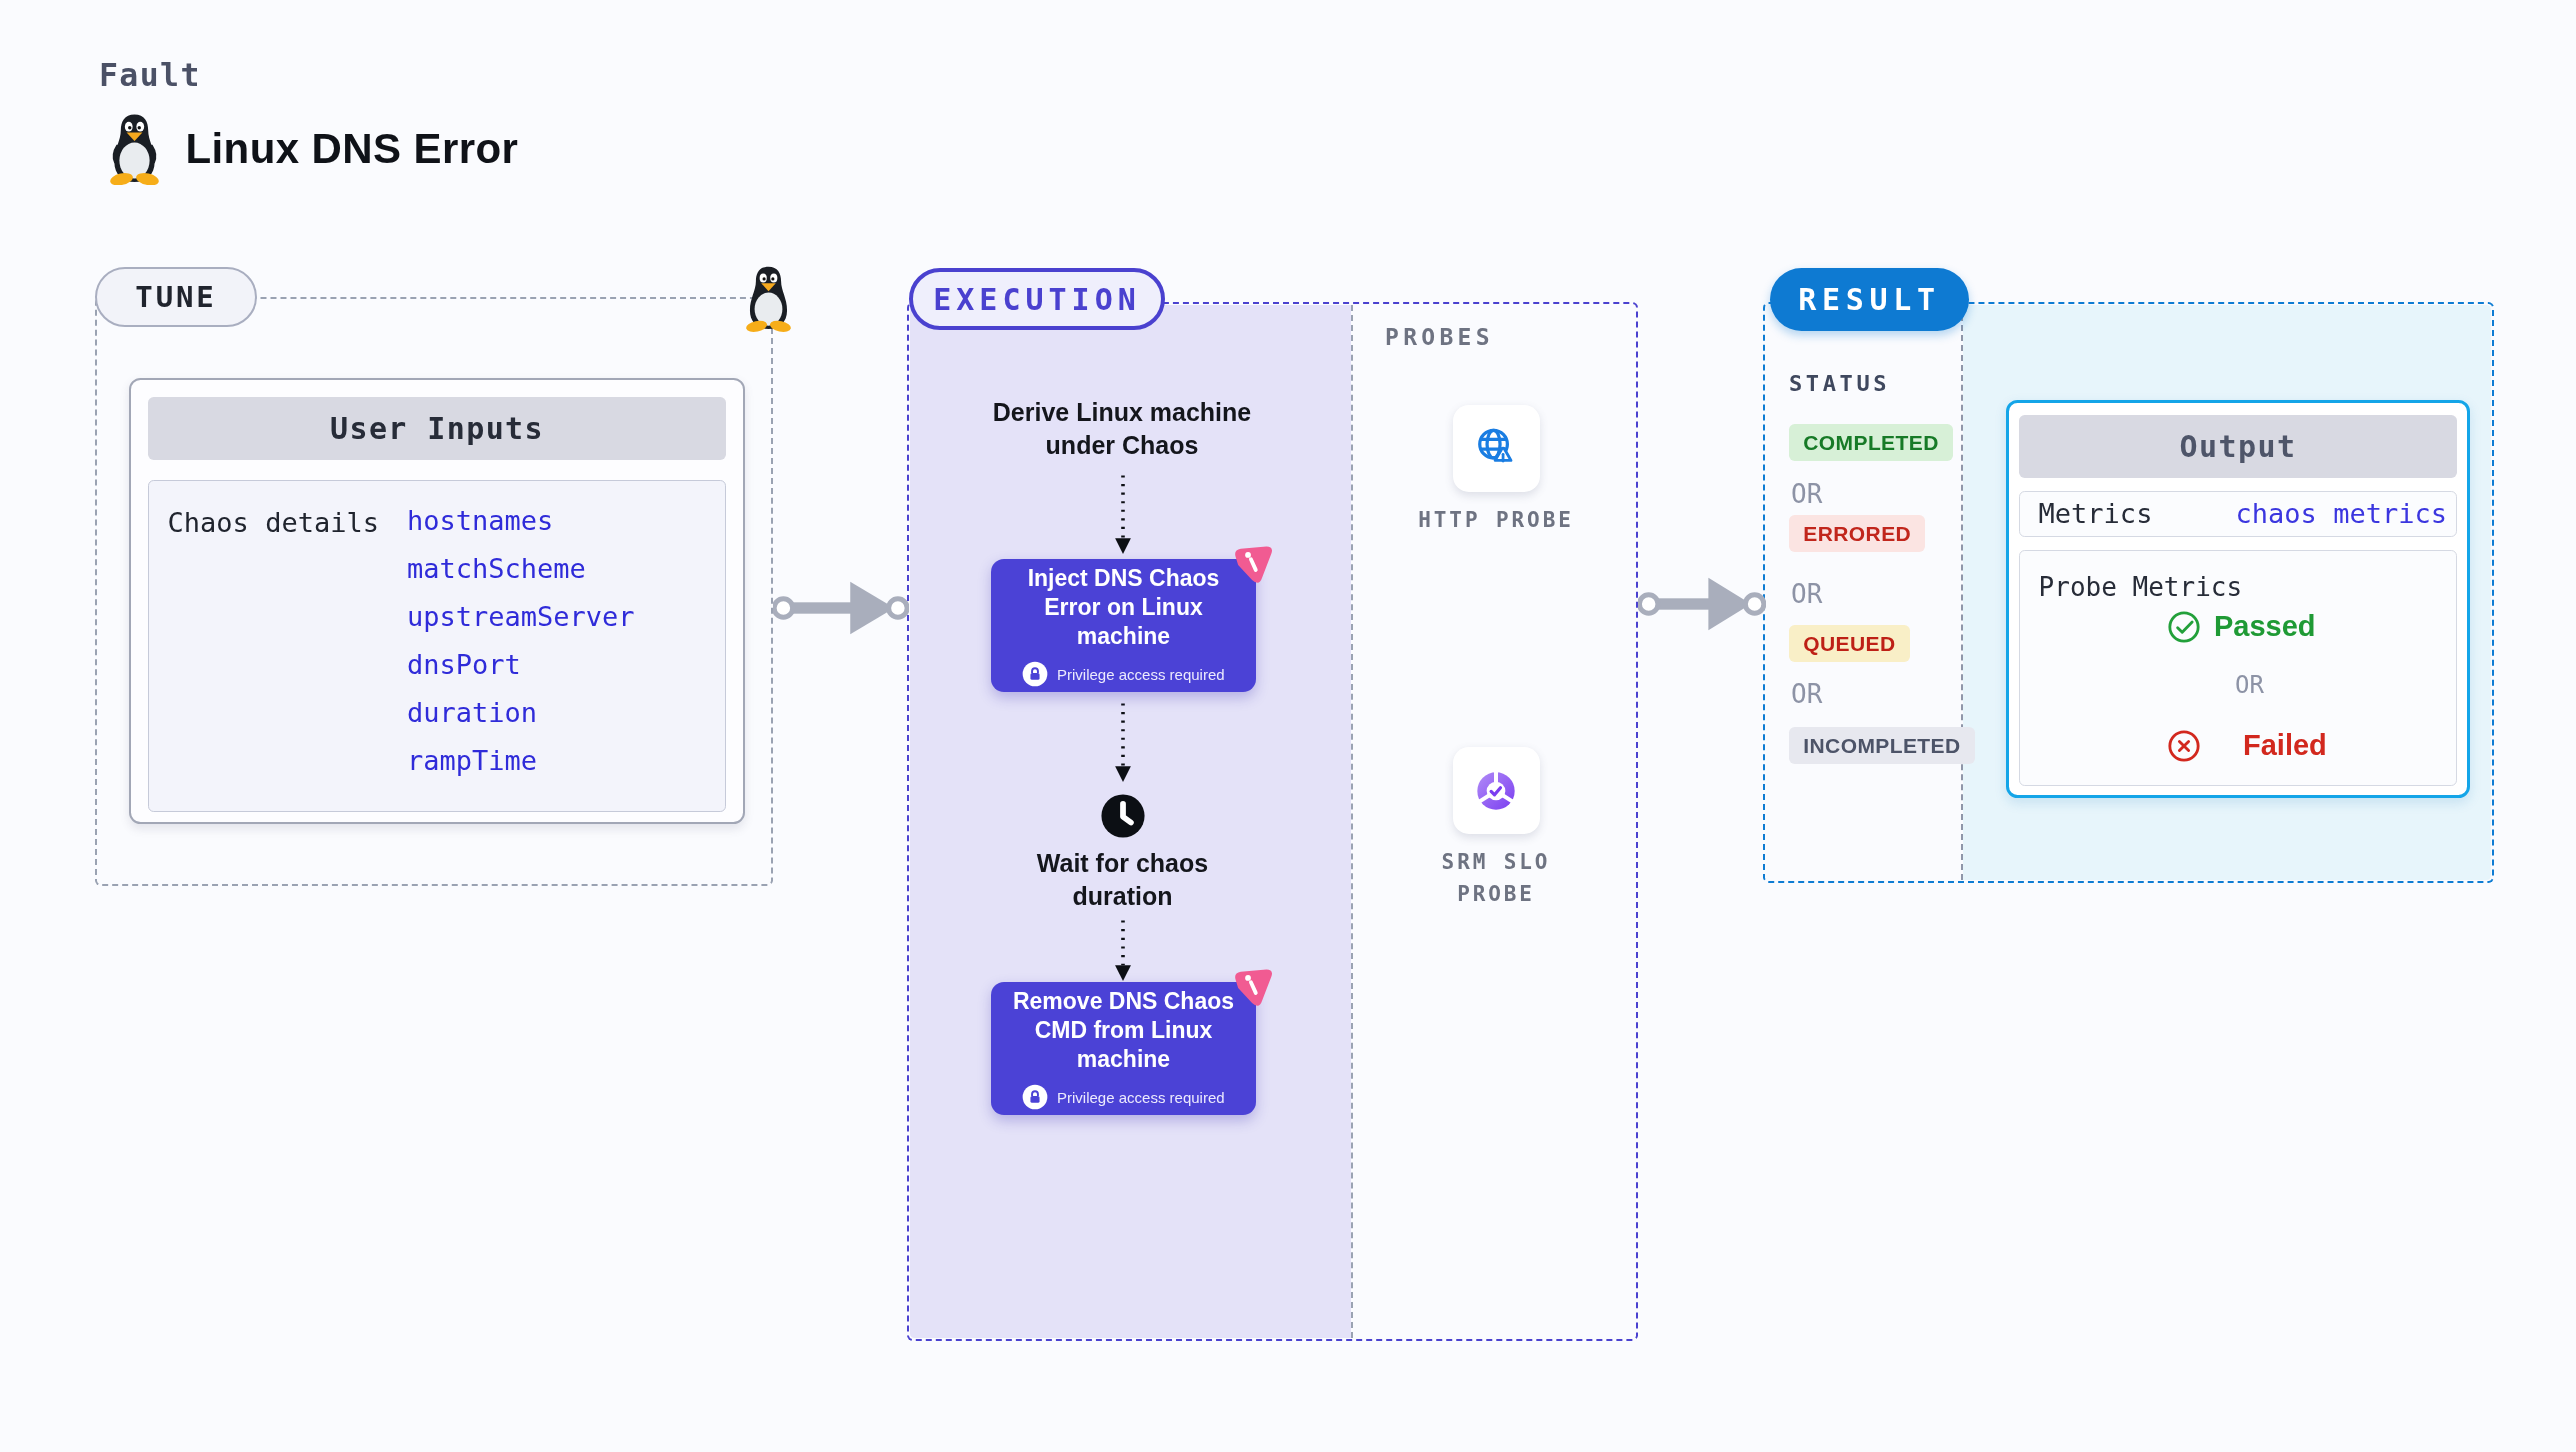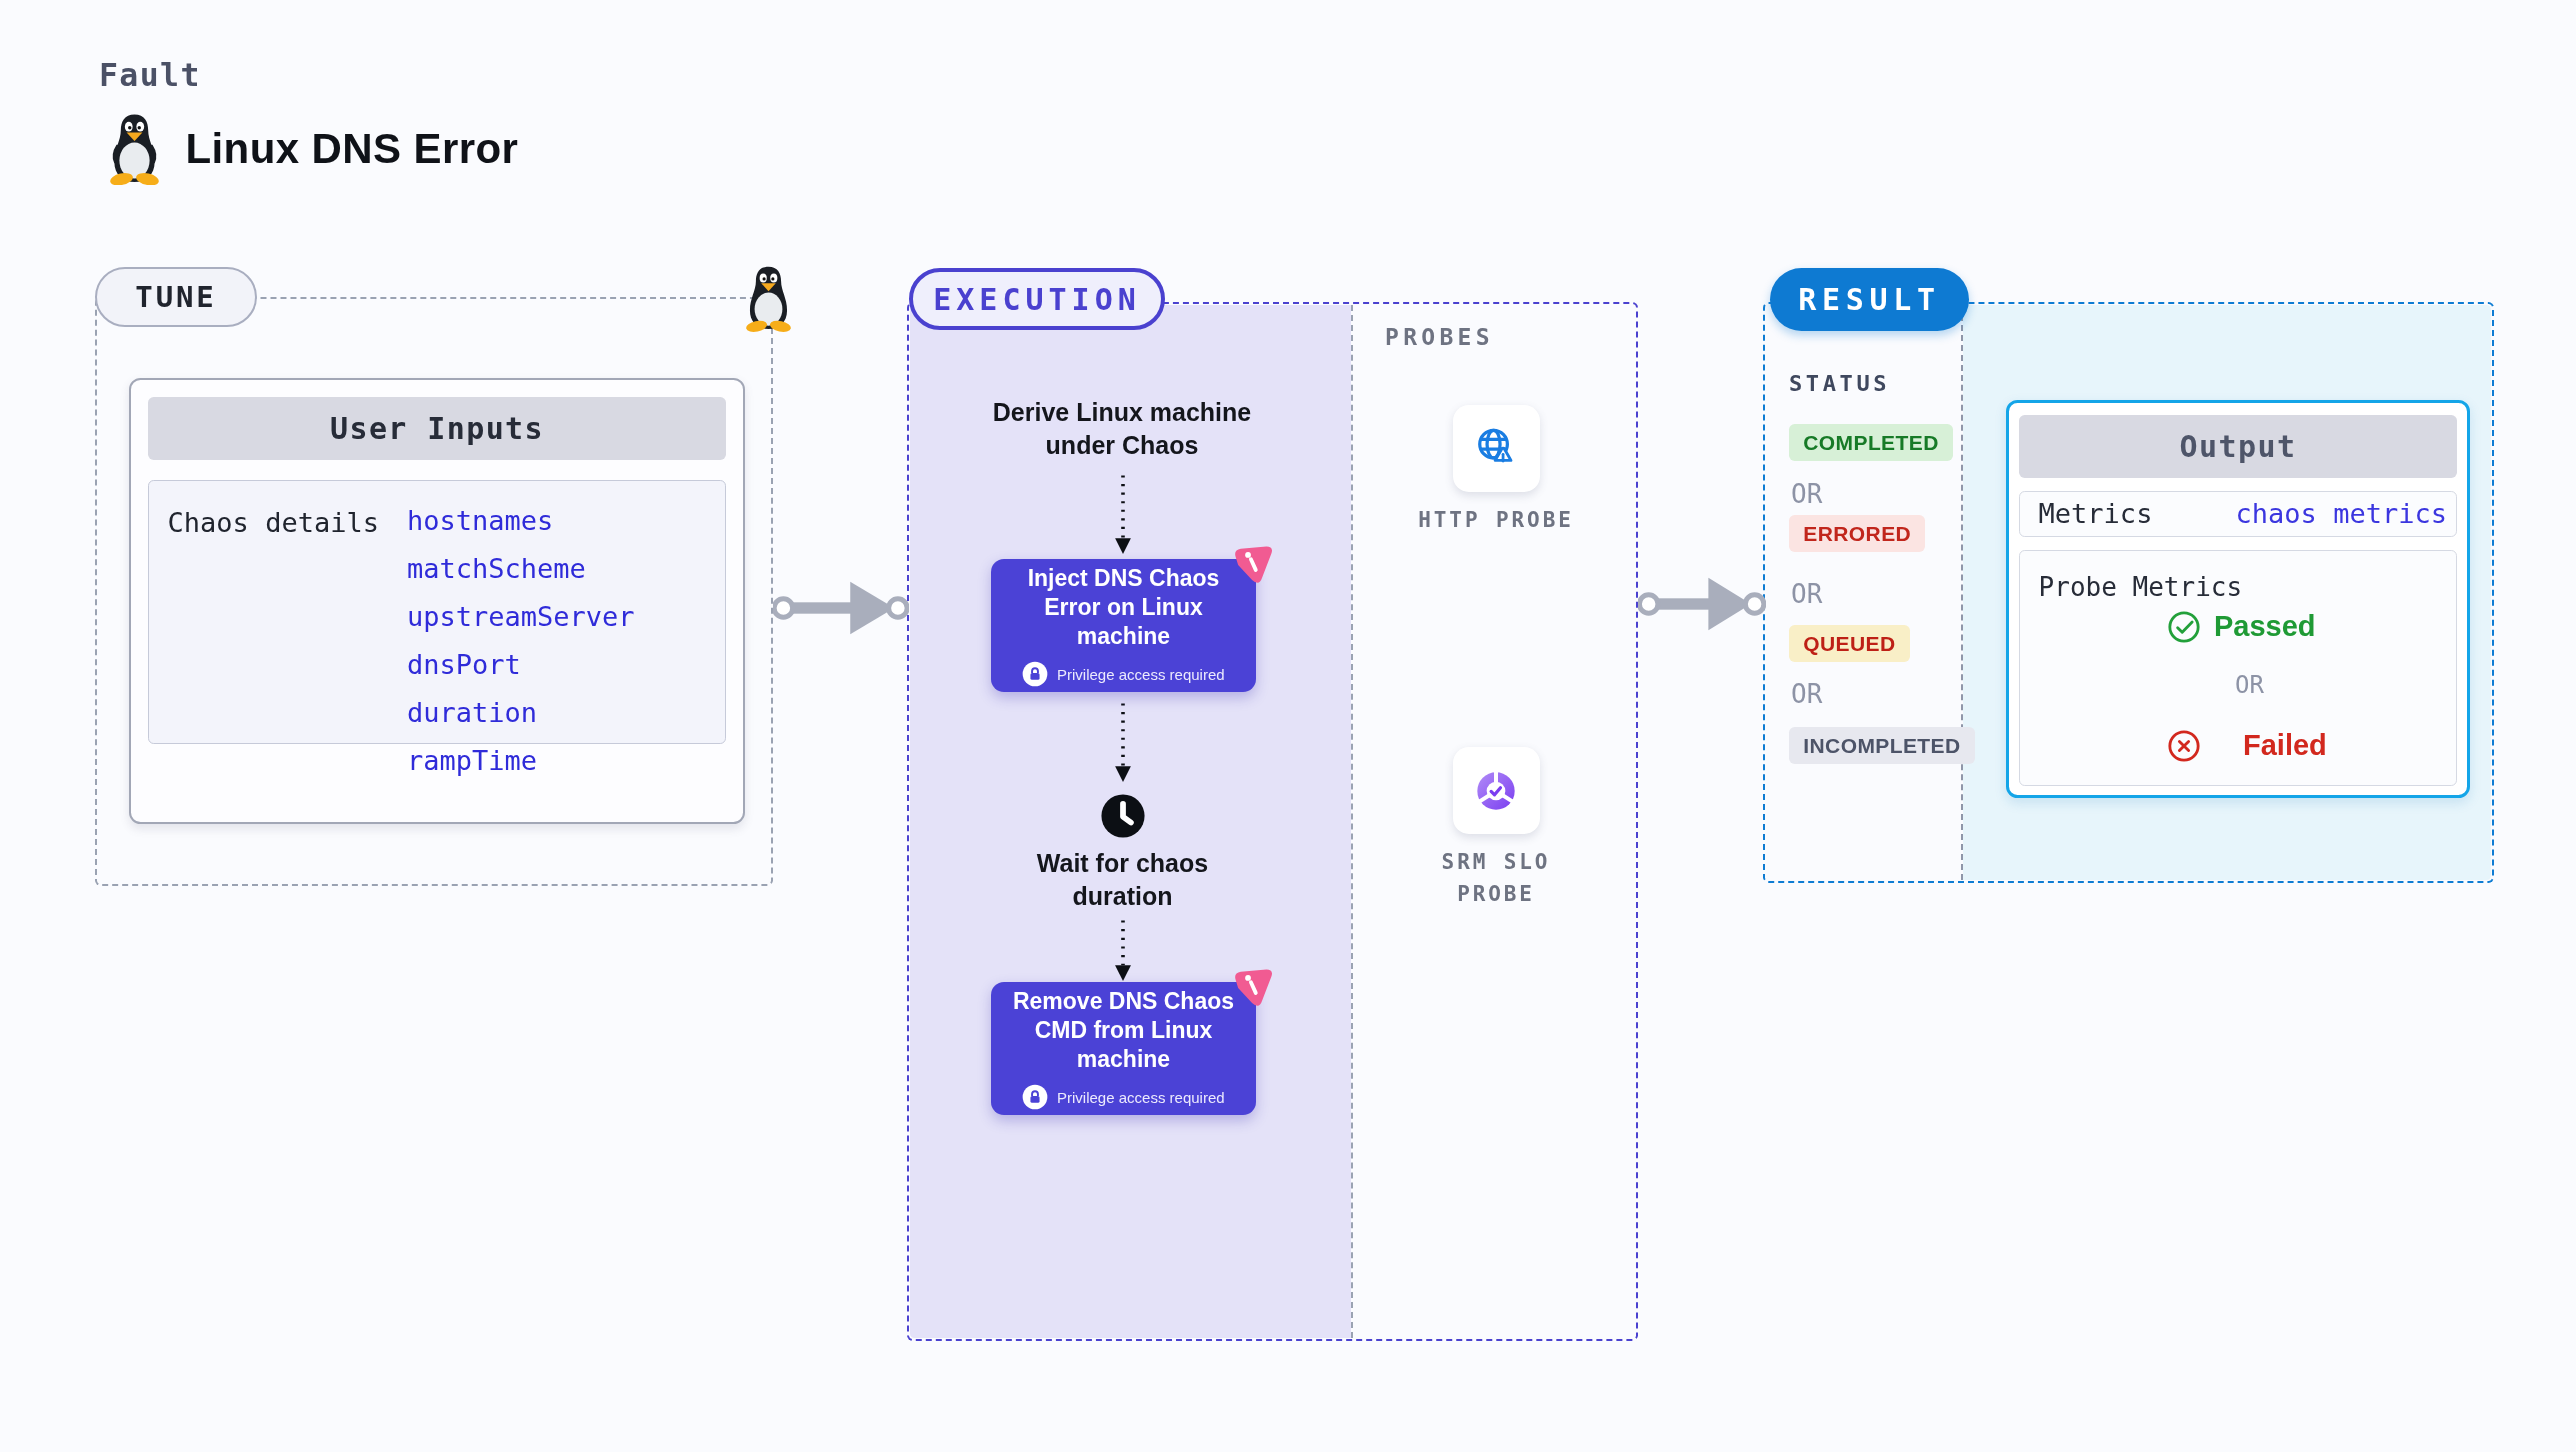--- a/index.html
+++ b/index.html
@@ -24,21 +24,21 @@
   
   .tune-box{left:95px;top:297px;width:678px;height:589px;border:2.9px dashed #9aa2b2;}
   .tune-badge{left:95px;top:267px;width:162px;height:60px;background:#f2f3f9;border:2.9px solid #a9aec0;
     font:700 29px var(--mono);color:#20242e;letter-spacing:2.9px;}
   .tune-penguin{position:absolute;left:742px;top:265px;width:53px;height:67px;z-index:6;}
 
   .ui-card{position:absolute;left:129px;top:378px;width:616px;height:446px;background:#fdfdff;
     border:2.9px solid #a2a7b6;border-radius:11.5px;box-shadow:0 4.3px 10px rgba(90,95,120,.14);padding:17px;}
   .ui-card-header{height:63px;background:#d8d9e2;border-radius:5.7px;display:flex;align-items:center;justify-content:center;
     font:700 30px var(--mono);color:#272c38;letter-spacing:1.4px;}
-  .ui-list{position:relative;margin-top:20px;height:264px;background:#f3f4fb;border:1.4px solid #c6cad9;border-radius:5.7px;text-decoration:underline;}
+  .ui-list{position:relative;margin-top:20px;height:332px;background:#f3f4fb;border:1.4px solid #c6cad9;border-radius:5.7px;text-decoration:underline;}
   .ui-row-label{position:absolute;left:18.6px;top:26px;font:500 27px var(--mono);color:#20242e;}
   .ui-links{position:absolute;left:258px;top:15.8px;display:flex;flex-direction:column;}
   .ui-link{font:500 27px var(--mono);color:#2f2bd9;height:48px;display:flex;align-items:center;cursor:pointer;}
 
   
   .harrow{position:absolute;z-index:5;}
   .varrow{position:absolute;z-index:3;}
 
   
   .exec-box{left:907px;top:302px;width:731px;height:1039px;border:2.9px dashed #4a41cf;}

